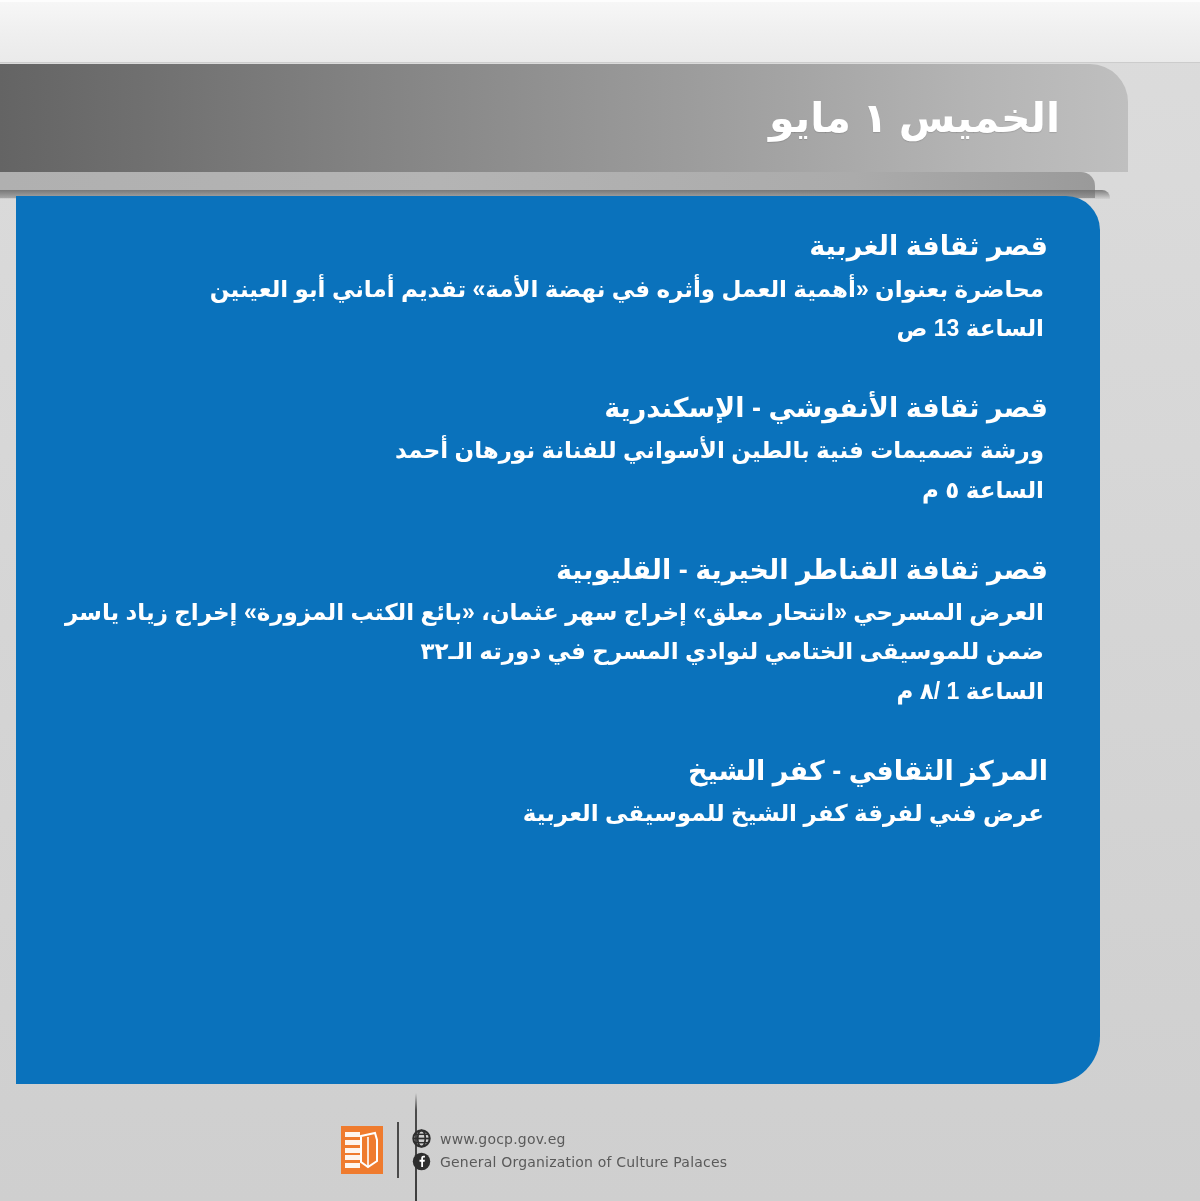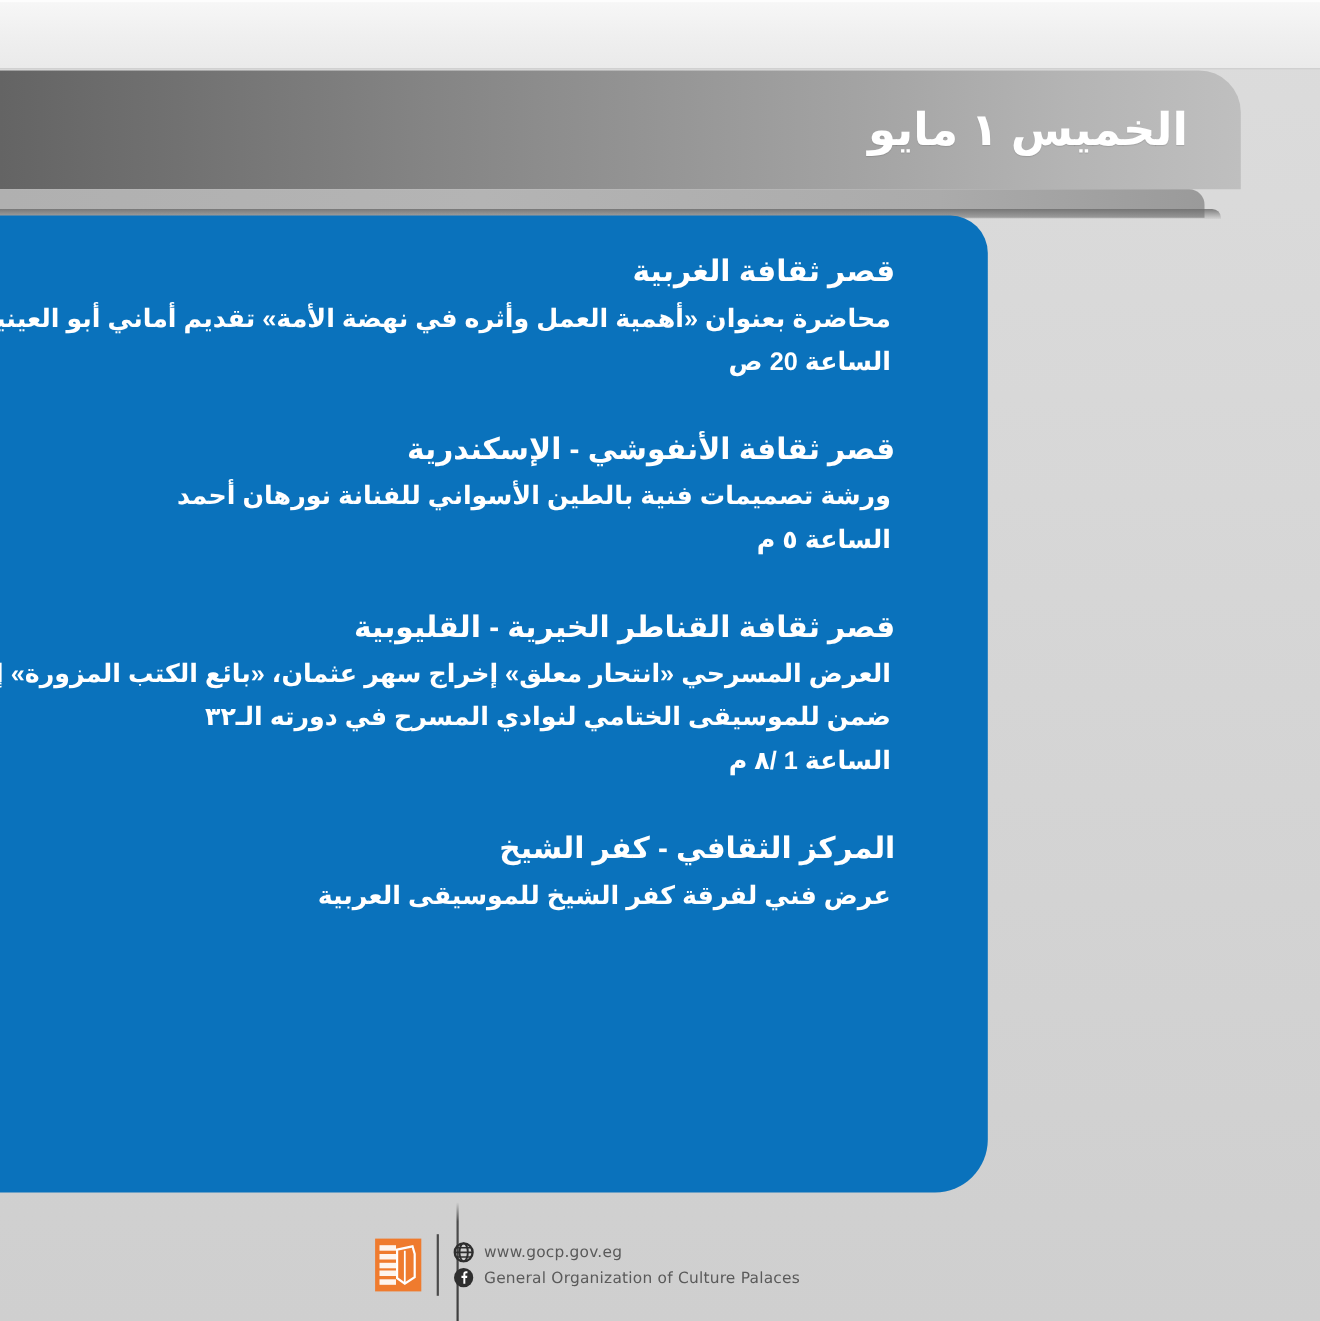--- a/index.html
+++ b/index.html
@@ -65,21 +65,21 @@
     display: flex;
     align-items: center;
     justify-content: flex-start;
   }
 
   .header-title {
     color: #ffffff;
     font-size: 41px;
     font-weight: bold;
     letter-spacing: 1px;
-    padding-right: 48px;
+    padding-right: 68px;
     white-space: nowrap;
     line-height: 1;
     text-shadow: 0 1px 1px rgba(0,0,0,0.12);
   }
 
   
   .header-underband {
     position: absolute;
     left: 0;
     top: 172px;
@@ -98,29 +98,29 @@
     top: 190px;
     width: 1110px;
     height: 9px;
     background: linear-gradient(180deg, rgba(110,110,110,0.85), rgba(140,140,140,0.1));
     border-top-right-radius: 8px;
   }
 
   
   .blue-panel {
     position: absolute;
-    left: 0;
+    left: 16px;
     top: 196px;
-    width: 898px;
+    width: 1084px;
     height: 888px;
     background: #0a72bc;
     border-top-right-radius: 34px;
     border-bottom-right-radius: 48px;
     box-sizing: border-box;
-    padding: 30px 84px 30px 40px;
+    padding: 30px 52px 30px 40px;
     overflow: hidden;
   }
 
   .events {
     display: flex;
     flex-direction: column;
   }
 
   .event {
     margin-bottom: 38px;
@@ -254,21 +254,21 @@
 
   <div class="header-underband"></div>
   <div class="header-shadowline"></div>
 
   <div class="blue-panel">
     <div class="events">
 
       <div class="event">
         <p class="event-venue">قصر ثقافة الغربية</p>
         <p class="event-line">محاضرة بعنوان «أهمية العمل وأثره في نهضة الأمة» تقديم أماني أبو العينين</p>
-        <p class="event-line">الساعة 20 ص</p>
+        <p class="event-line">الساعة 13 ص</p>
       </div>
 
       <div class="event">
         <p class="event-venue">قصر ثقافة الأنفوشي - الإسكندرية</p>
         <p class="event-line">ورشة تصميمات فنية بالطين الأسواني للفنانة نورهان أحمد</p>
         <p class="event-line">الساعة ٥ م</p>
       </div>
 
       <div class="event">
         <p class="event-venue">قصر ثقافة القناطر الخيرية - القليوبية</p>

